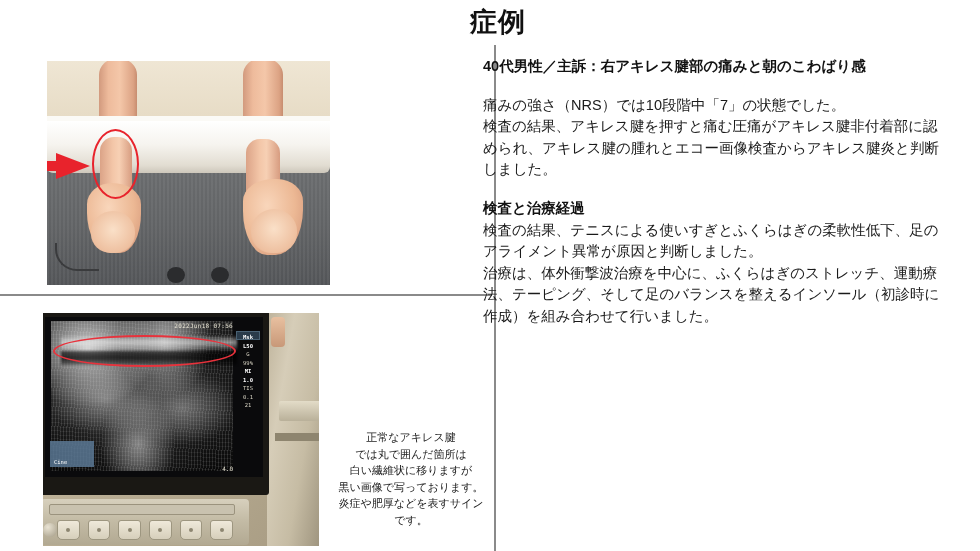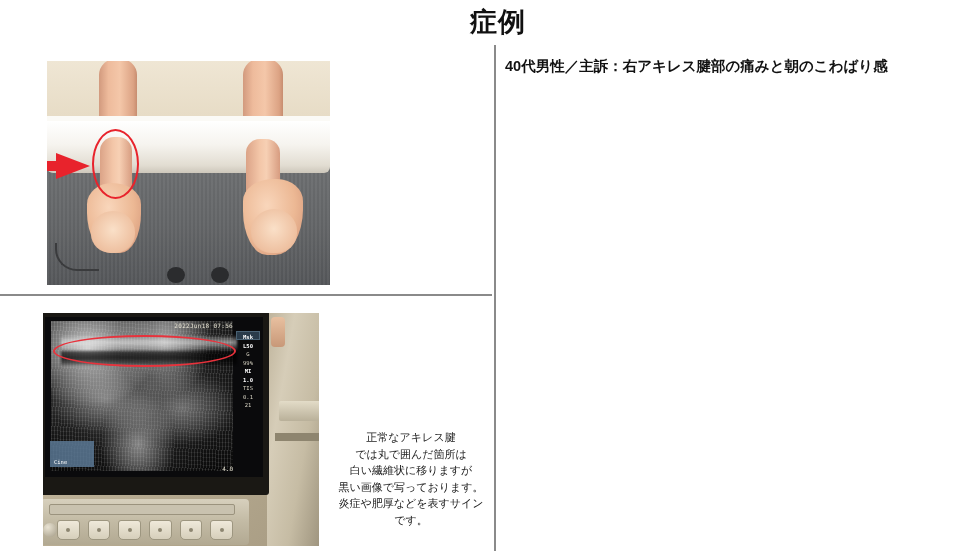--- a/index.html
+++ b/index.html
@@ -356,21 +356,21 @@
     width: 162px;
     font-size: 11px;
     line-height: 1.5;
     text-align: center;
     color: #1a1a1a;
   }
 
   
   #right-column {
     position: absolute;
-    left: 505px;
+    left: 483px;
     top: 56px;
     width: 468px;
   }
   .rc-heading {
     font-size: 14.5px;
     font-weight: bold;
     line-height: 1.45;
     color: #111111;
     margin: 0 0 1px 0;
   }
@@ -475,15 +475,20 @@
 では丸で囲んだ箇所は
 白い繊維状に移りますが
 黒い画像で写っております。
 炎症や肥厚などを表すサイン
 です。</div>
 </div>
 
 <div id="right-column">
   <div class="rc-heading">40代男性／主訴：右アキレス腱部の痛みと朝のこわばり感</div>
   <div class="rc-gap"></div>
+  <div class="rc-para" style="white-space:pre-line">痛みの強さ（NRS）では10段階中「7」の状態でした。
+検査の結果、アキレス腱を押すと痛む圧痛がアキレス腱非付着部に認められ、アキレス腱の腫れとエコー画像検査からアキレス腱炎と判断しました。</div>
   <div class="rc-gap"></div>
+  <div class="rc-heading">検査と治療経過</div>
+  <div class="rc-para" style="white-space:pre-line">検査の結果、テニスによる使いすぎとふくらはぎの柔軟性低下、足のアライメント異常が原因と判断しました。
+治療は、体外衝撃波治療を中心に、ふくらはぎのストレッチ、運動療法、テーピング、そして足のバランスを整えるインソール（初診時に作成）を組み合わせて行いました。</div>
   <div class="rc-gap"></div>
 </div>
 
 </body></html>

